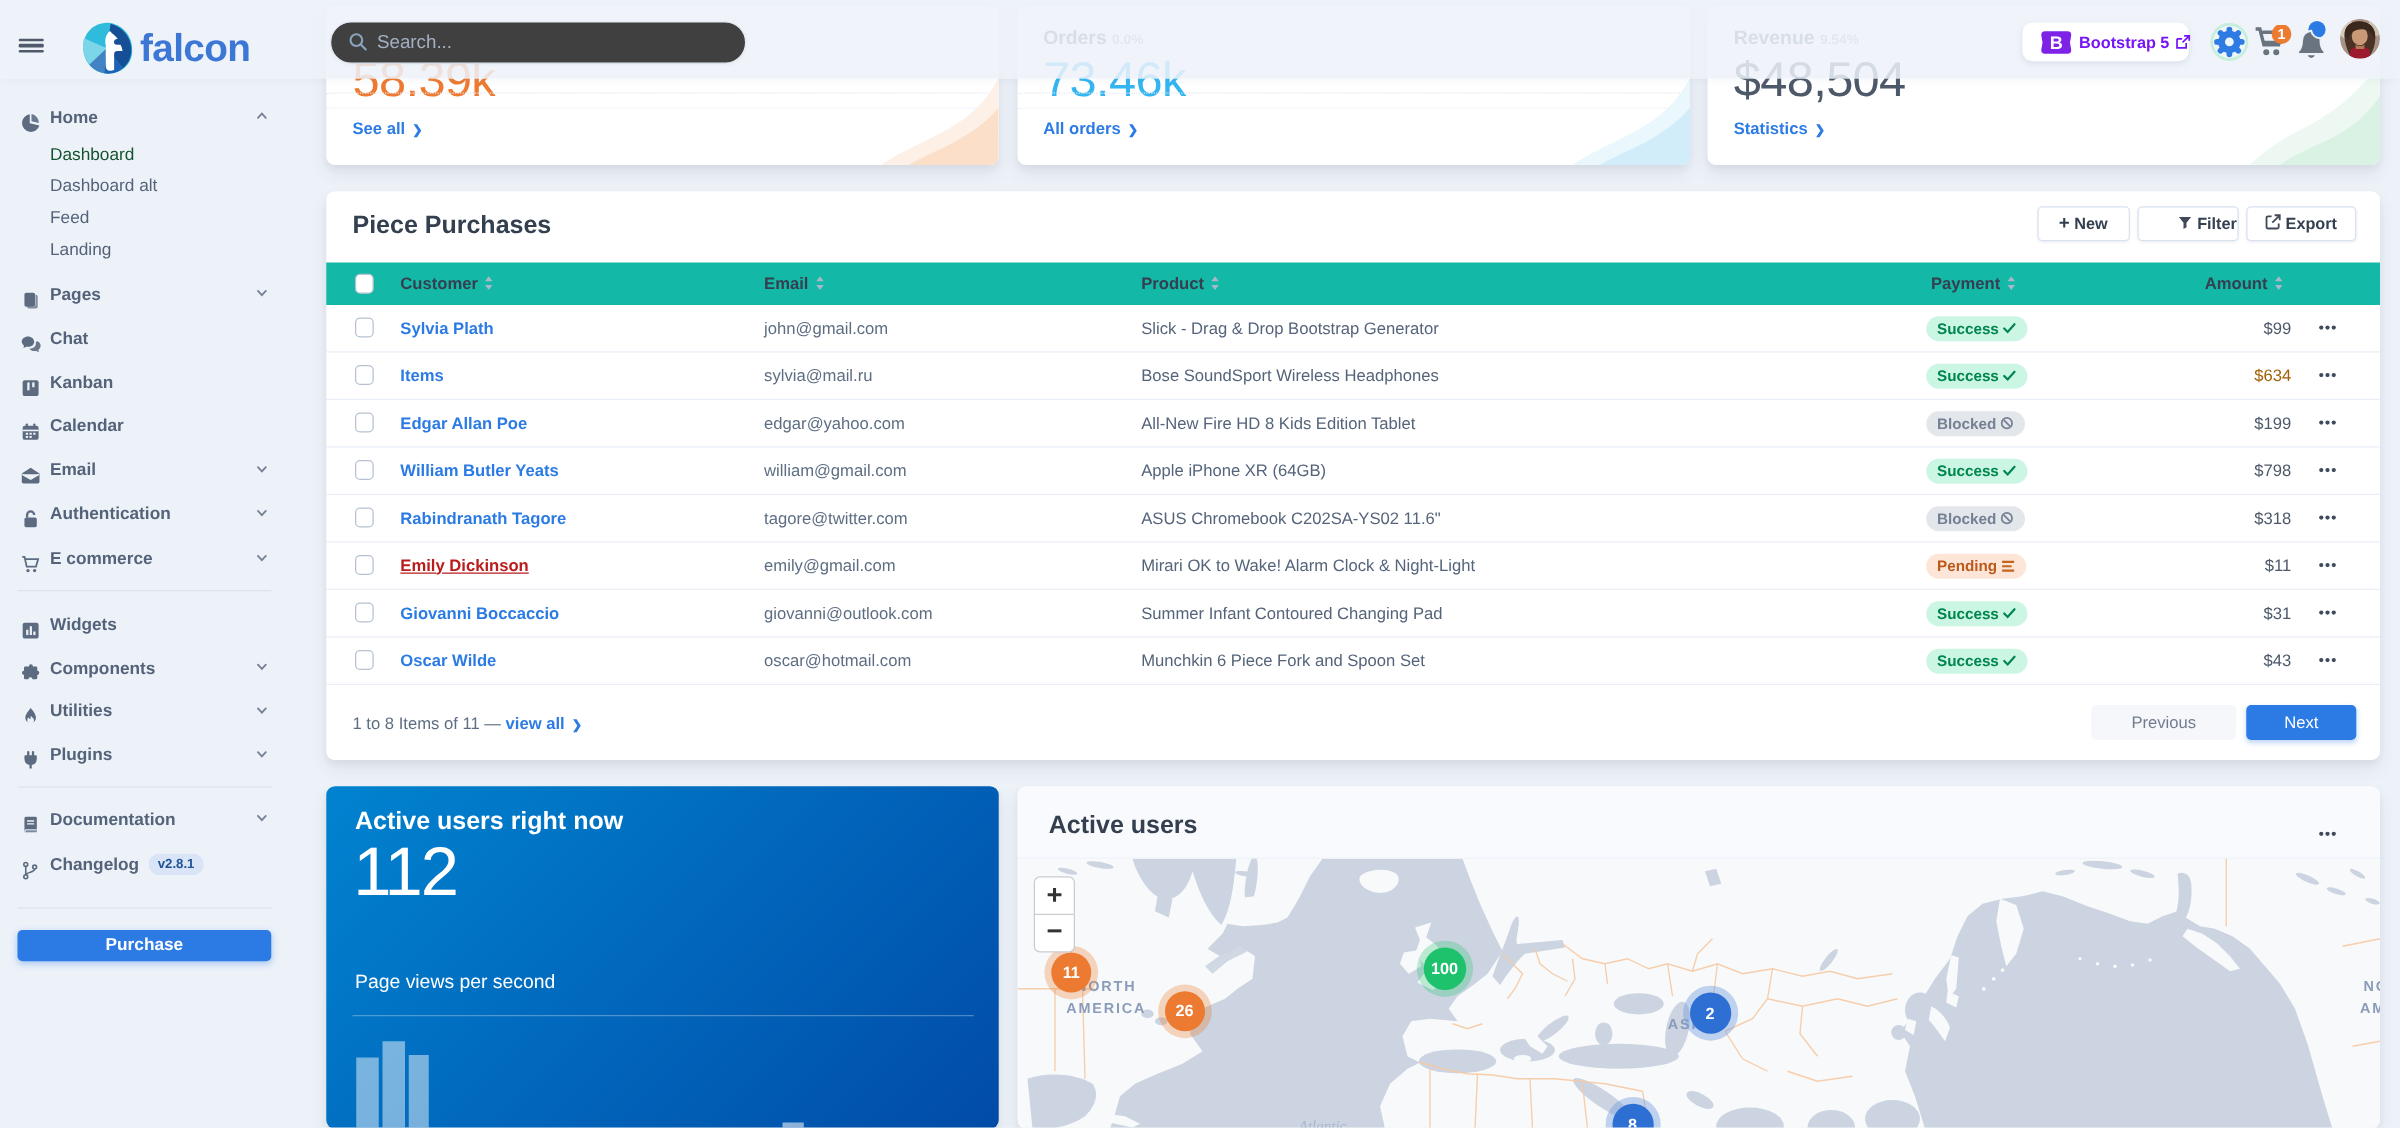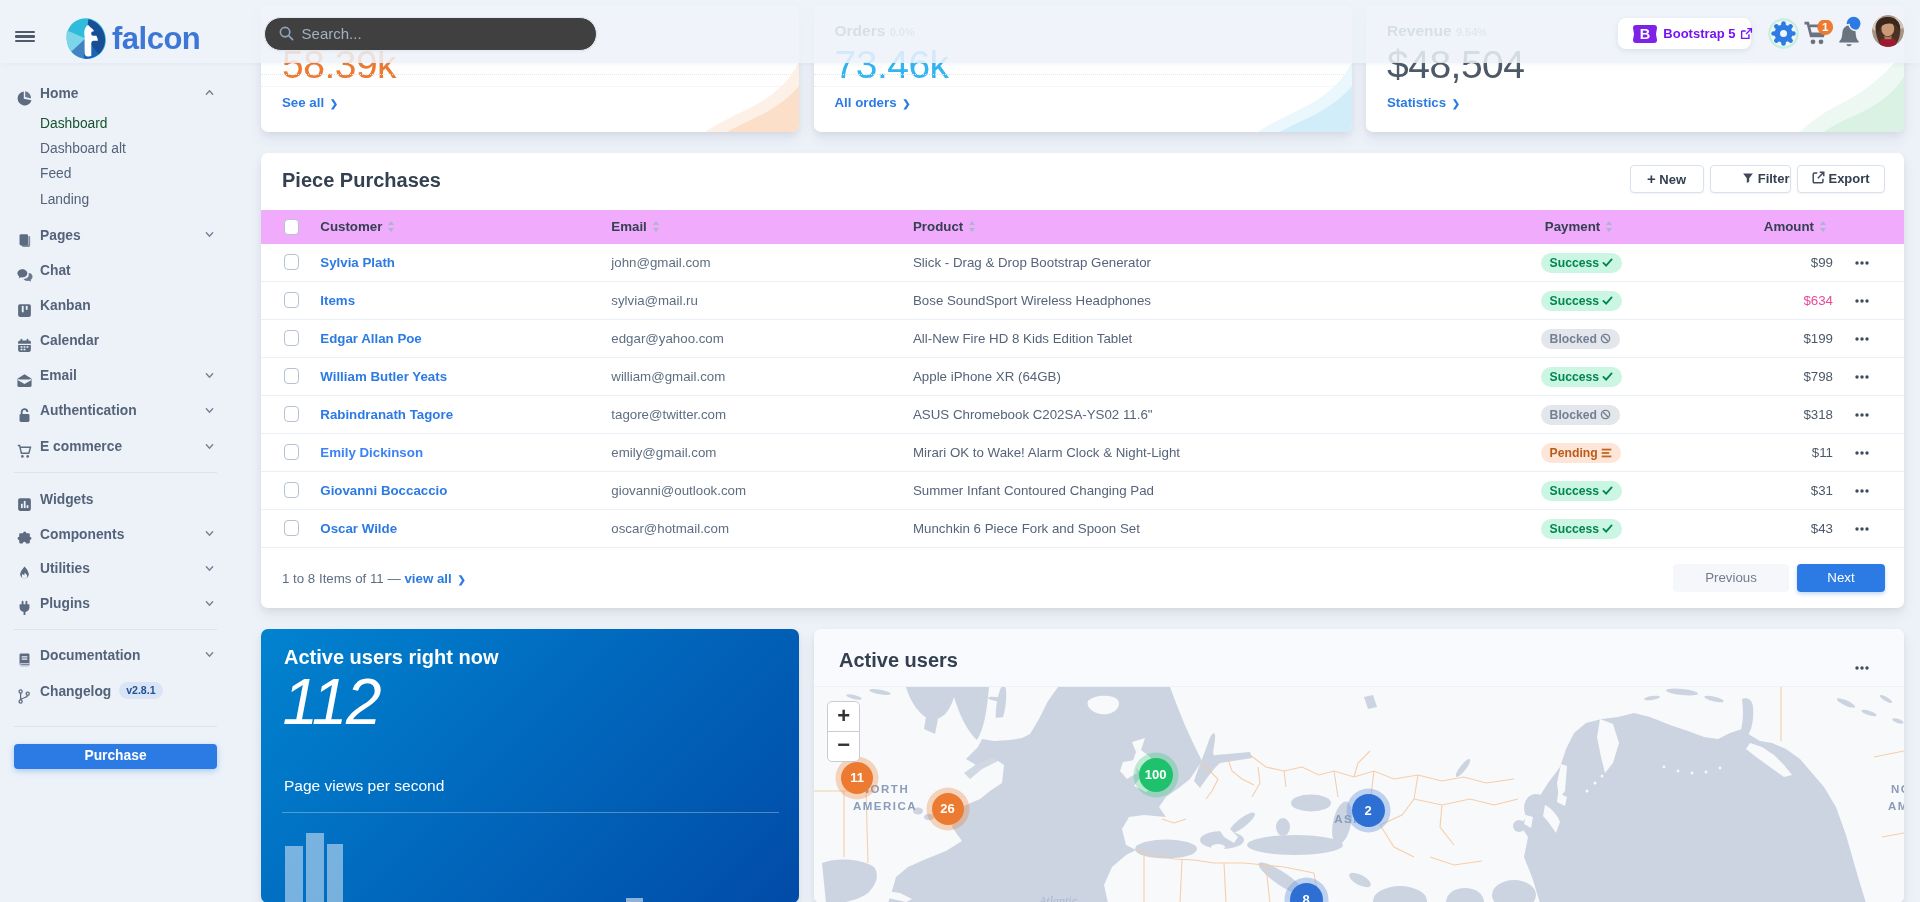--- a/index.html
+++ b/index.html
@@ -7,21 +7,21 @@
 body { font-family:"Liberation Sans", sans-serif; background:#edf2f9; position:relative; }
 .abs { position:absolute; }
 .card { position:absolute; background:#fff; border-radius:7px; box-shadow:0 7px 14px 0 rgba(65,69,88,.08), 0 3px 6px 0 rgba(0,0,0,.05); }
 .link { color:#2c7be5; font-weight:bold; font-size:13.3px; }
 .chev { display:inline-block; font-size:10px; margin-left:2px; }
 
 .statnum { position:absolute; top:38px; left:21px; font-size:39px; letter-spacing:-0.5px; }
 .stattitle { position:absolute; top:16.5px; left:21px; font-size:15.5px; font-weight:bold; color:#344050; }
 .statlink { position:absolute; top:89.6px; left:21px; }
 
-.thead { position:absolute; left:0; top:57px; width:100%; height:33.5px; background:#f0abfc; }
+.thead { position:absolute; left:0; top:57px; width:100%; height:33.5px; background:#14b8a6; }
 .th { position:absolute; top:0; height:33.5px; line-height:33.5px; font-size:13.3px; font-weight:bold; color:#344050; white-space:nowrap; }
 .row { position:absolute; left:0; width:100%; height:38px; border-bottom:1px solid #e9eef7; }
 .cell { position:absolute; top:0; height:37px; line-height:37px; font-size:13.3px; color:#5e6e82; white-space:nowrap; }
 .cb { position:absolute; left:22.8px; top:50%; margin-top:-8px; width:15.6px; height:15.6px; border:1px solid #b6c1d2; border-radius:4px; background:#fff; }
 .badge { display:inline-block; height:20px; line-height:20px; border-radius:10px; padding:0 9px; font-size:12.2px; font-weight:bold; }
 .b-success { background:#ccf6e4; color:#00864e; }
 .b-secondary { background:#e3e6ea; color:#748194; }
 .b-warning { background:#fde6d8; color:#bc5a1b; }
 .dots3 { position:absolute; right:35px; top:50%; margin-top:-2px; line-height:0; }
 .sort { display:inline-block; width:6.4px; height:11px; position:relative; margin-left:6px; vertical-align:-1px; }
@@ -112,21 +112,21 @@
           </svg></span>
   </div>
       <div class="row" style="top:128.5px;">
     <span class="cb"></span>
     <span class="cell" style="left:59.3px; color:#2c7be5; font-weight:bold;">Items</span>
     <span class="cell" style="left:350.3px;">sylvia@mail.ru</span>
     <span class="cell" style="left:652px; color:#55647a;">Bose SoundSport Wireless Headphones</span>
     <span class="cell" style="left:1279.6px;"><span class="badge b-success">Success <svg width="11" height="11" viewBox="0 0 16 16" style="vertical-align:-1px;">
               <path d="M2 8.5 L6 12.5 L14 3.5" fill="none" stroke="#00864e" stroke-width="2.6" stroke-linecap="round"></path>
             </svg></span></span>
-    <span class="cell" style="right:71px; text-align:right; color:#ec4899;">$634</span>
+    <span class="cell" style="right:71px; text-align:right; color:#a16207;">$634</span>
     <span class="dots3"><svg width="14" height="4" viewBox="0 0 14 4">
             <g fill="#3f4a5c">
               <circle cx="2" cy="2" r="1.7"></circle>
               <circle cx="7" cy="2" r="1.7"></circle>
               <circle cx="12" cy="2" r="1.7"></circle>
             </g>
           </svg></span>
   </div>
       <div class="row" style="top:166.5px;">
     <span class="cb"></span>
@@ -176,21 +176,21 @@
     <span class="dots3"><svg width="14" height="4" viewBox="0 0 14 4">
             <g fill="#3f4a5c">
               <circle cx="2" cy="2" r="1.7"></circle>
               <circle cx="7" cy="2" r="1.7"></circle>
               <circle cx="12" cy="2" r="1.7"></circle>
             </g>
           </svg></span>
   </div>
       <div class="row" style="top:280.5px;">
     <span class="cb"></span>
-    <span class="cell" style="left:59.3px; color:#3b82f6; font-weight:bold;">Emily Dickinson</span>
+    <span class="cell" style="left:59.3px; color:#b91c1c; font-weight:bold;text-decoration:underline;">Emily Dickinson</span>
     <span class="cell" style="left:350.3px;">emily@gmail.com</span>
     <span class="cell" style="left:652px; color:#55647a;">Mirari OK to Wake! Alarm Clock &amp; Night-Light</span>
     <span class="cell" style="left:1279.6px;"><span class="badge b-warning">Pending <svg width="11" height="10" viewBox="0 0 16 14" style="vertical-align:-1px;">
               <line x1="1" y1="2" x2="15" y2="2" stroke="#c0661f" stroke-width="2.6"></line>
               <line x1="1" y1="7" x2="12" y2="7" stroke="#c0661f" stroke-width="2.6"></line>
               <line x1="1" y1="12" x2="15" y2="12" stroke="#c0661f" stroke-width="2.6"></line>
             </svg></span></span>
     <span class="cell" style="right:71px; text-align:right; color:#4d5969;">$11</span>
     <span class="dots3"><svg width="14" height="4" viewBox="0 0 14 4">
             <g fill="#3f4a5c">
@@ -235,21 +235,21 @@
           </svg></span>
   </div>
     </div>
   <div class="abs" style="left:21px; top:417.5px; font-size:13.3px; color:#5e6e82;">1 to 8 Items of 11 — <span class="link">view all <span class="chev" style="font-size:10px;">❯</span></span></div>
   <div class="abs" style="left:1412px; top:411px; width:116px; height:28px; background:#f5f7fb; border-radius:4px; text-align:center; line-height:28px; font-size:13.3px; color:#737d8e;">Previous</div>
   <div class="abs" style="left:1536px; top:411px; width:88px; height:28px; background:#2c7be5; border-radius:4px; text-align:center; line-height:28px; font-size:13.3px; color:#fff; box-shadow:0 2px 4px rgba(44,123,229,.3);">Next</div>
 </div>
 
 <div class="card" id="bluecard" style="left:261px; top:628.7px; width:538px; height:274px; background:linear-gradient(-45deg,#014ba7,#0183d0); overflow:hidden;">
   <div class="abs" style="left:23px; top:17px; font-size:20px; font-weight:bold; color:#fff;">Active users right now</div>
-  <div class="abs" style="left:21.5px; top:36.5px; font-size:64px; letter-spacing:-1.5px; color:#fff;font-style:italic;">112</div>
+  <div class="abs" style="left:21.5px; top:36.5px; font-size:55px; letter-spacing:-1.5px; color:#fff;">112</div>
   <div class="abs" style="left:23px; top:148px; font-size:15.5px; color:#fff;">Page views per second</div>
   <div class="abs" style="left:21px; top:183px; width:497px; height:1px; background:rgba(255,255,255,0.3);"></div>
   <div class="abs" style="left:24px; top:217.1px; width:18px; height:57px; background:rgba(255,255,255,0.47);"></div>
   <div class="abs" style="left:45px; top:203.9px; width:18px; height:70.2px; background:rgba(255,255,255,0.47);"></div>
   <div class="abs" style="left:66px; top:215.8px; width:16px; height:58.3px; background:rgba(255,255,255,0.47);"></div>
   <div class="abs" style="left:365px; top:268.9px; width:17px; height:6px; background:rgba(255,255,255,0.55);"></div>
 </div>
 
 <div class="card" id="mapcard" style="left:814px; top:628.7px; width:1090px; height:274px; overflow:hidden;">
   <div class="abs" style="left:0; top:0; width:100%; height:58px; background:#f9fafd; border-bottom:1px solid #edf2f9;"></div>

